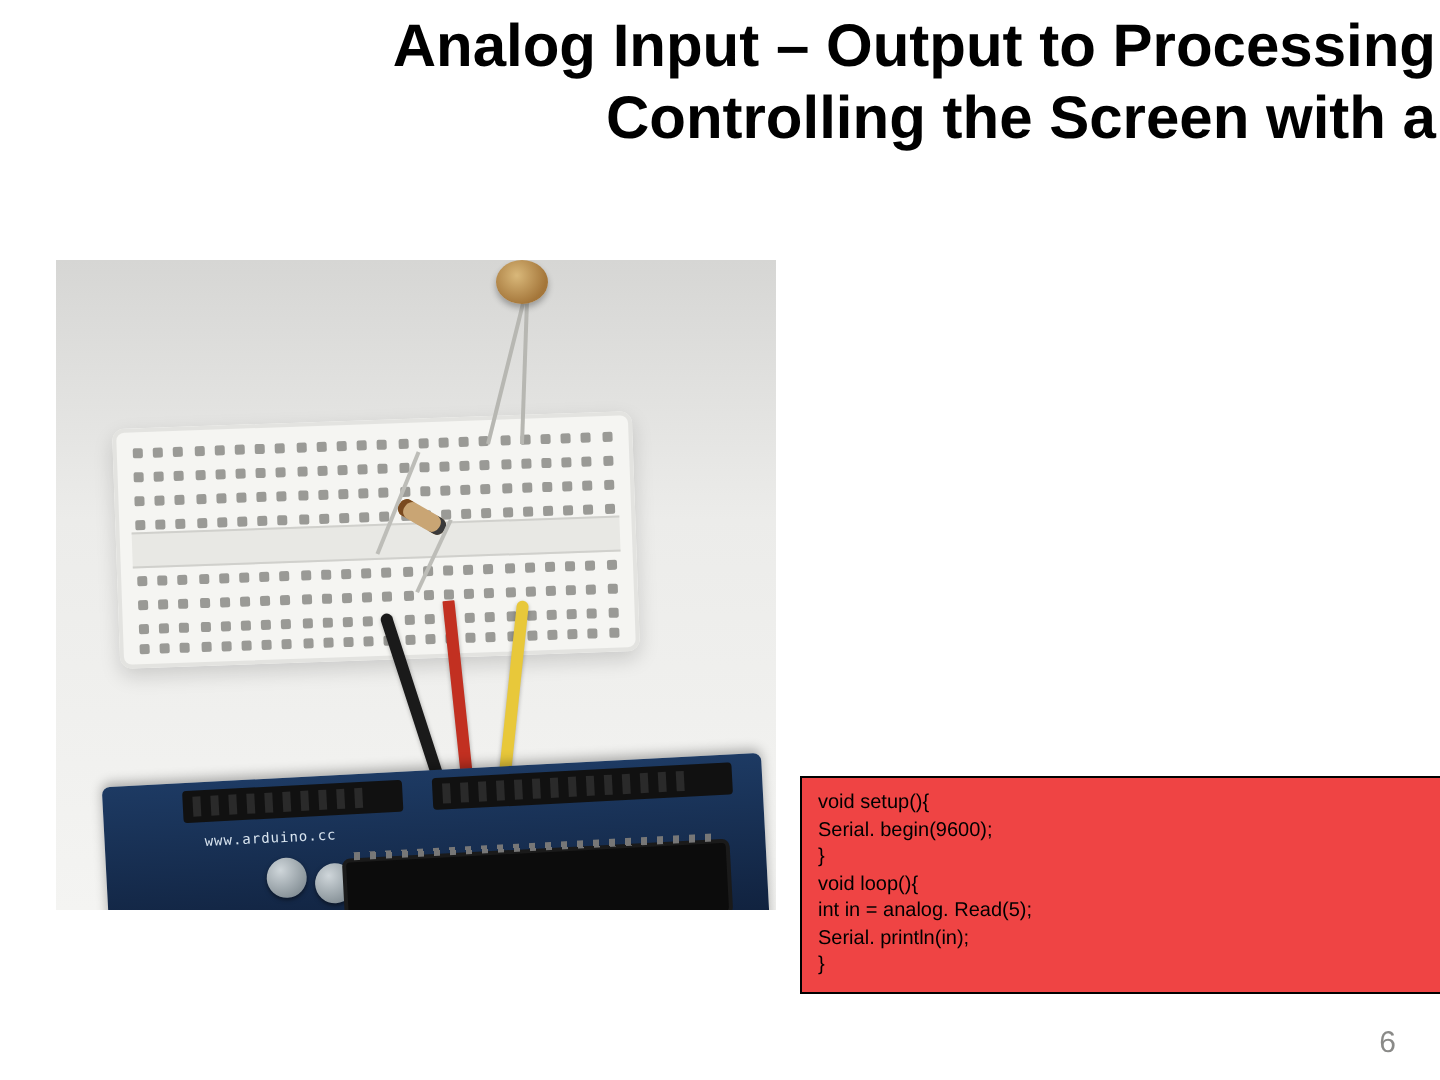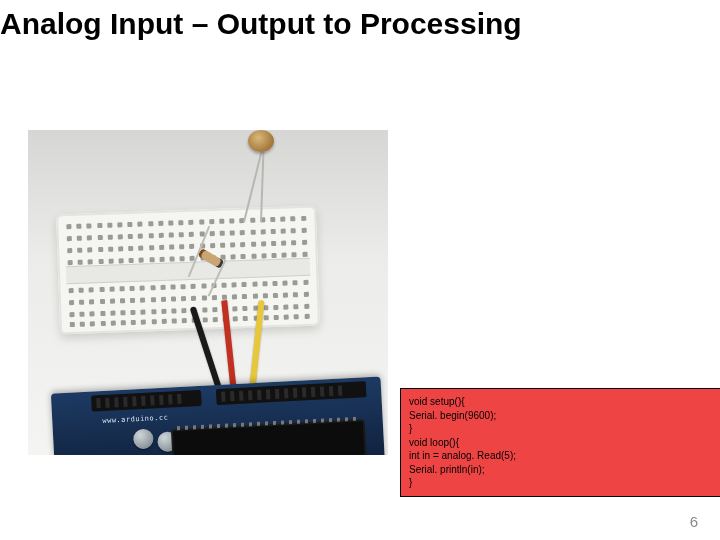--- a/index.html
+++ b/index.html
@@ -5,21 +5,21 @@
   * { box-sizing: border-box; margin: 0; padding: 0; }
   body {
     width: 720px;
     height: 540px;
     background: #ffffff;
     font-family: Arial, Helvetica, sans-serif;
     position: relative;
     overflow: hidden;
   }
   .title {
-    text-align: left;
+    text-align: right;
     font-size: 30px;
     font-weight: bold;
     color: #000;
     line-height: 1.2;
     padding: 6px 2px 0 0;
   }
   .photo {
     position: absolute;
     left: 28px;
     top: 130px;
@@ -170,20 +170,21 @@
     bottom: 10px;
     font-size: 15px;
     color: #8a8a88;
   }
 </style>
 </head>
 <body>
 
 <div class="title">
   <div>Analog Input – Output to Processing</div>
+  <div>Controlling the Screen with a</div>
 </div>
 
 <div class="photo">
   <div class="bb">
     <div class="bb-rows bb-r1">
         <div></div>
         <div></div>
         <div></div>
         <div></div>
         <div></div>

